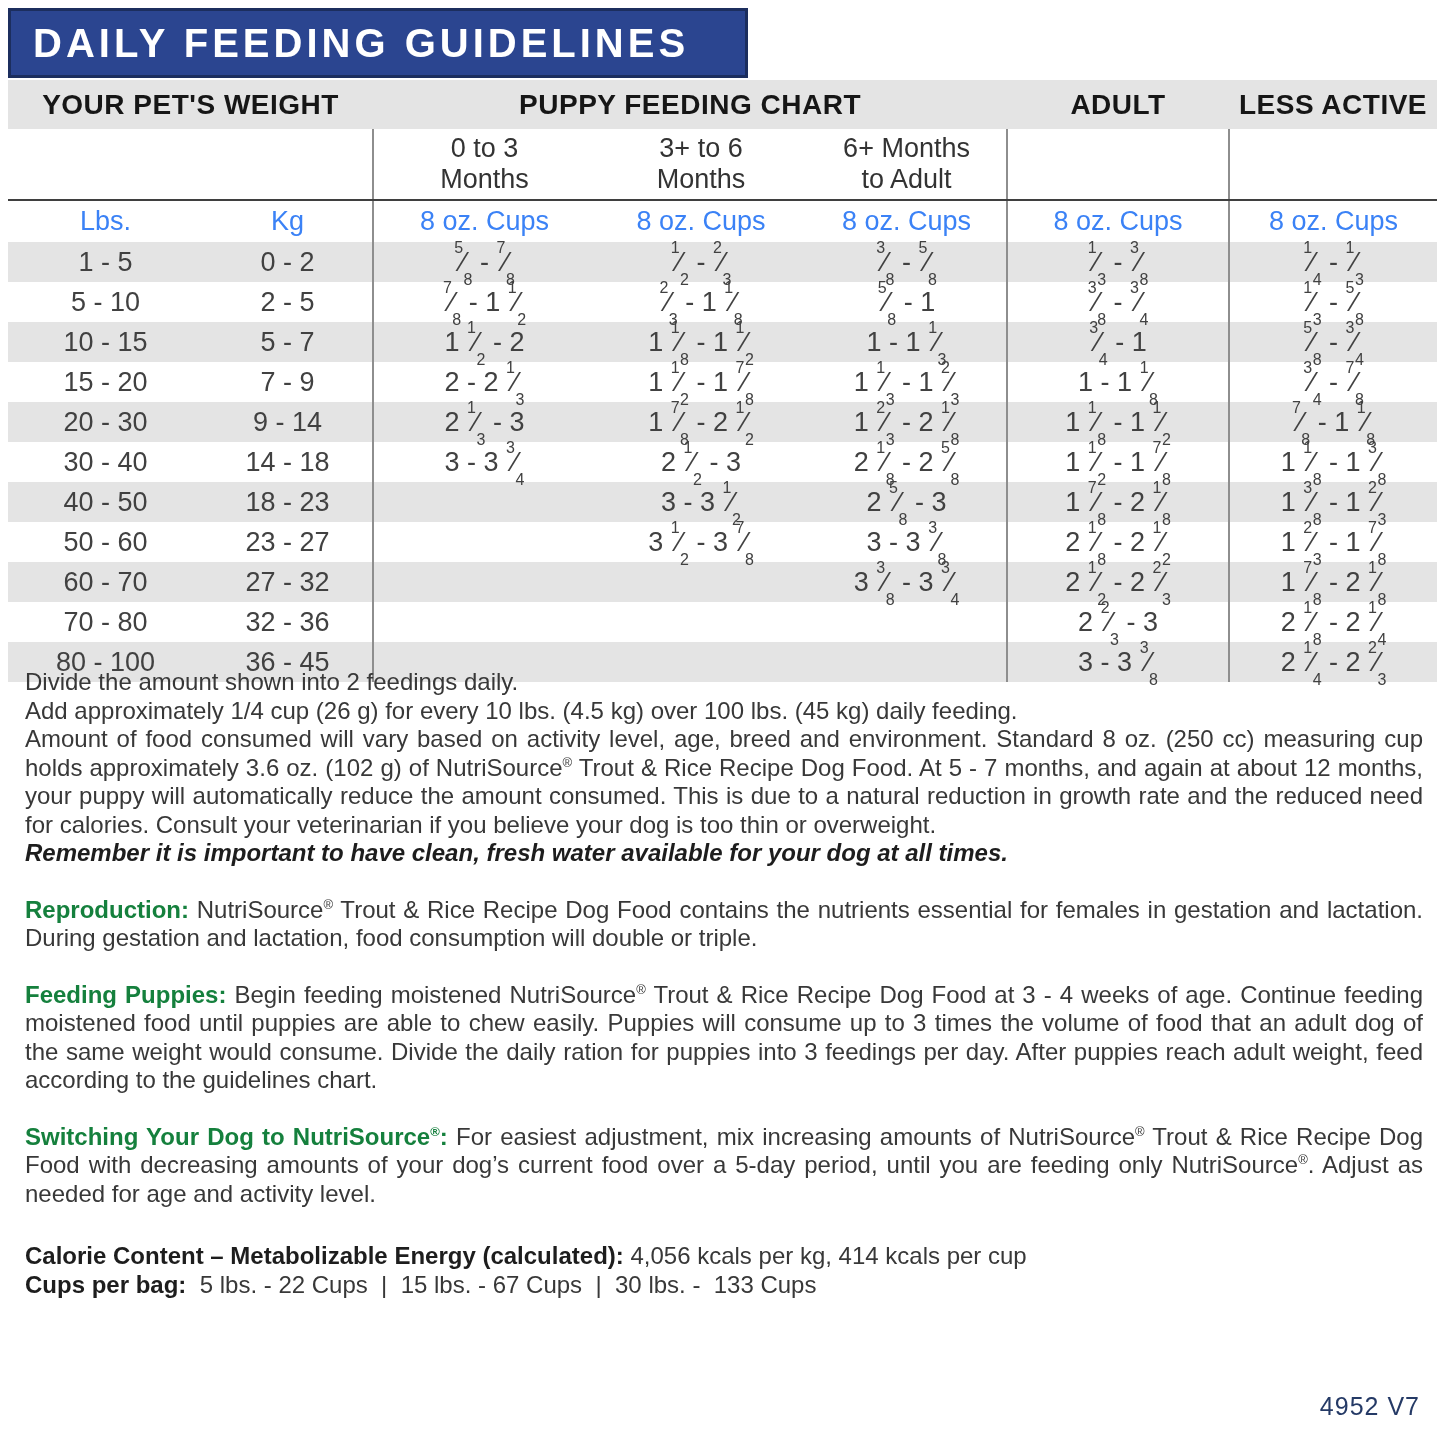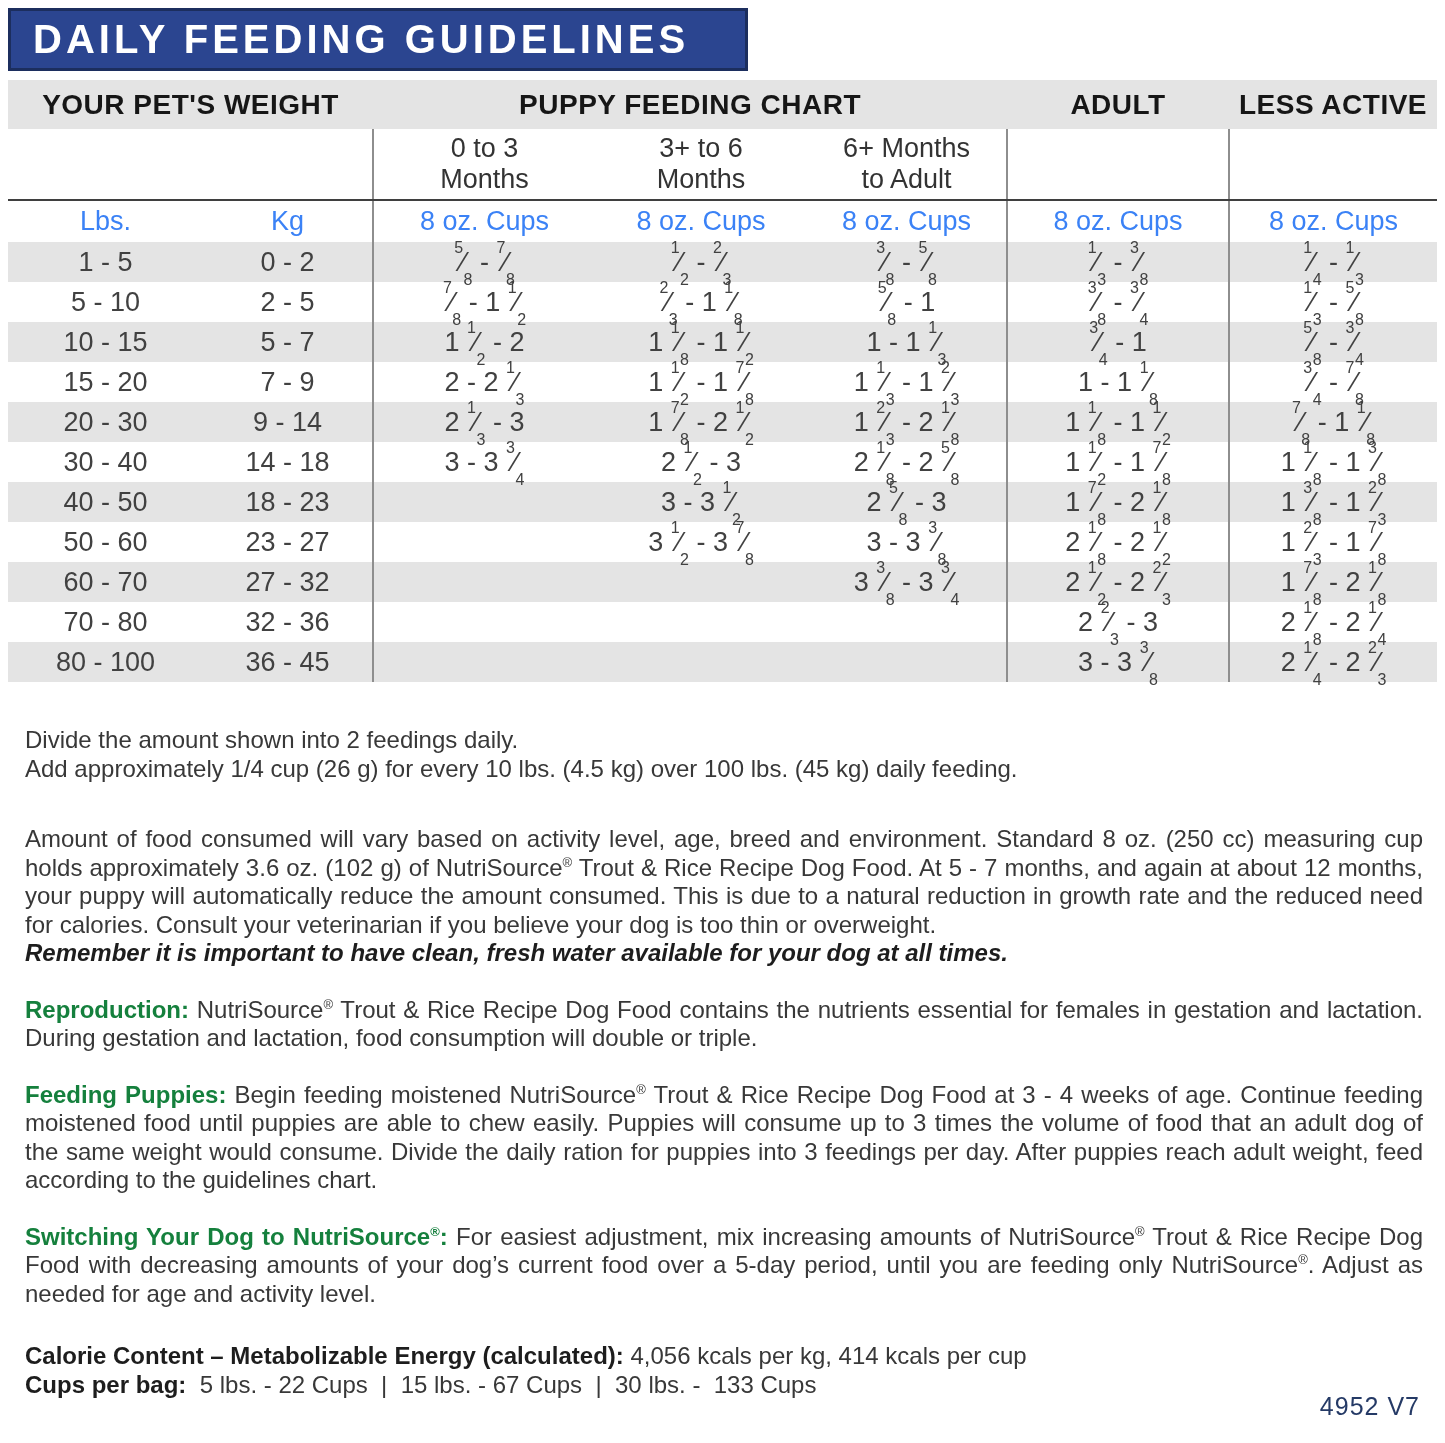--- a/index.html
+++ b/index.html
@@ -3,21 +3,21 @@
 <meta charset="utf-8">
 <style>
   html,body{margin:0;padding:0;}
   body{
     width:1445px;height:1443px;position:relative;background:#fff;
     font-family:"Liberation Sans","DejaVu Sans",sans-serif;
     overflow:hidden;color:#3a3a3a;
   }
   
   .title-bar{
-    position:absolute;left:8px;top:8px;width:740px;height:63px;
+    position:absolute;left:8px;top:8px;width:740px;height:70px;
     box-sizing:border-box;border:3px solid #1c2e5e;background:#2b4590;
     display:flex;align-items:center;padding-left:22px;
   }
   .title-text{
     color:#ffffff;font-size:40px;font-weight:800;letter-spacing:4px;white-space:nowrap;
   }
   
   table.feed{
     position:absolute;left:8px;top:80px;width:1429px;
     border-collapse:collapse;table-layout:fixed;
@@ -39,25 +39,25 @@
     height:40px;font-size:27px;color:#414141;text-align:center;vertical-align:middle;
   }
   tbody.rows tr:nth-child(odd) td{background:#e4e4e4;}
   .vline{border-left:2px solid #8e8e8e;}
   
   .fr{white-space:nowrap;}
   .fr sup{position:relative;top:-8px;font-size:16px;margin-right:-2px;line-height:0;}
   .fr sub{position:relative;top:8px;font-size:16px;margin-left:-2px;line-height:0;}
   
   .content{
-    position:absolute;left:25px;top:726px;width:1398px;
+    position:absolute;left:25px;top:668px;width:1398px;
     font-size:24px;line-height:28.5px;color:#383838;
   }
   .note-line{text-align:left;}
-  .note-para{text-align:justify;margin-top:42px;}
+  .note-para{text-align:justify;}
   .bold-line{font-weight:700;color:#1d1d1d;font-style:italic;}
   .section{margin-top:28px;text-align:justify;}
   .section b{color:#15803d;}
   .calorie-block{margin-top:34px;text-align:left;}
   .calorie-block b{color:#1d1d1d;}
   .cups-line{white-space:pre-wrap;}
   sup.reg{font-size:13px;line-height:0;}
   
   .doc-code{
     position:absolute;right:25px;top:1392px;

